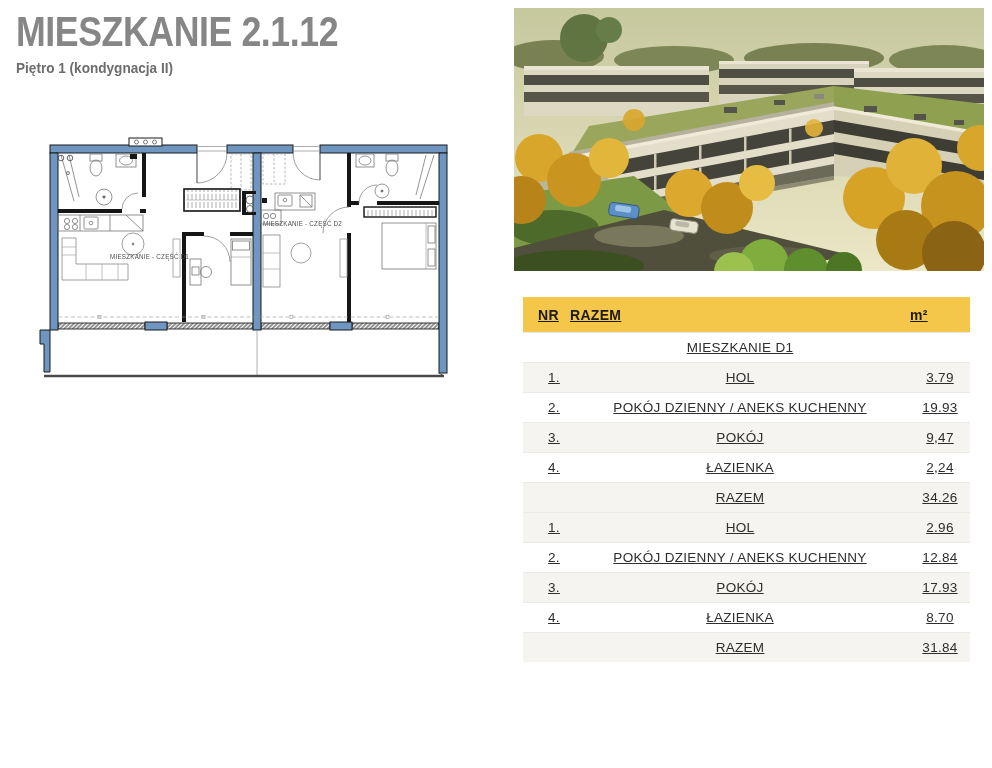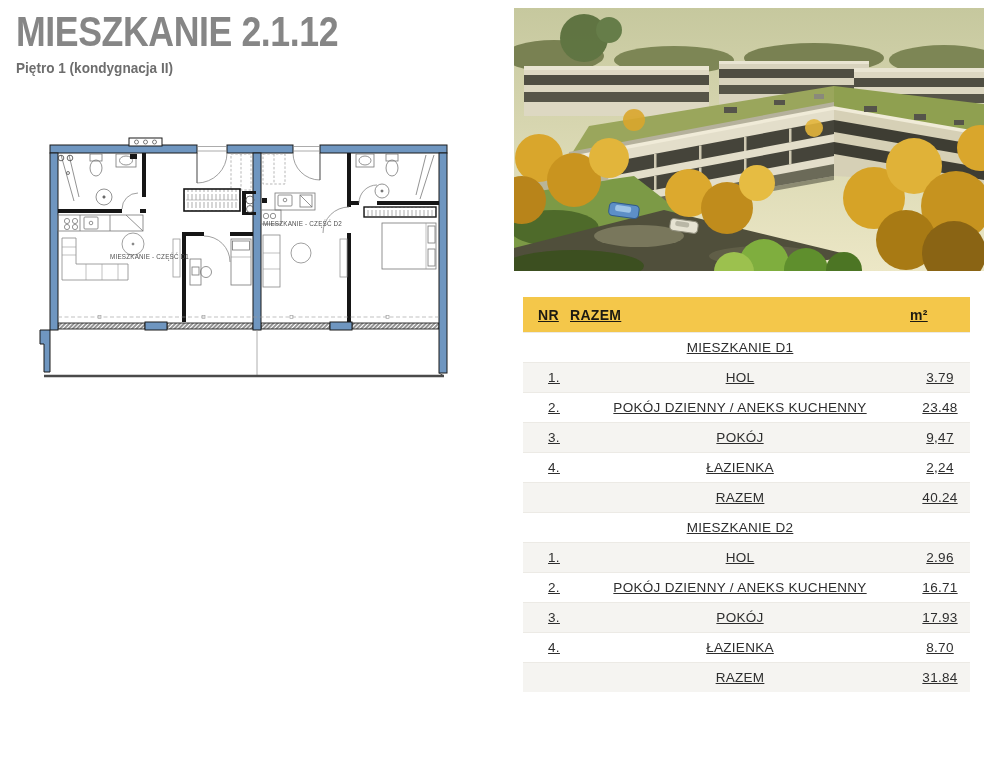--- a/index.html
+++ b/index.html
@@ -350,51 +350,46 @@
         <span></span>
       </div>
       <div class="t-row gray">
         <span>1.</span>
         <span>HOL</span>
         <span>3.79</span>
       </div>
       <div class="t-row">
         <span>2.</span>
         <span>POKÓJ DZIENNY / ANEKS KUCHENNY</span>
-        <span>23.48</span>
+        <span>19.93</span>
       </div>
       <div class="t-row gray">
         <span>3.</span>
         <span>POKÓJ</span>
         <span>9,47</span>
       </div>
       <div class="t-row">
         <span>4.</span>
         <span>ŁAZIENKA</span>
         <span>2,24</span>
       </div>
       <div class="t-row gray">
         <span></span>
         <span>RAZEM</span>
-        <span>40.24</span>
-      </div>
-      <div class="t-row">
-        <span></span>
-        <span>MIESZKANIE D2</span>
-        <span></span>
+        <span>34.26</span>
       </div>
       <div class="t-row gray">
         <span>1.</span>
         <span>HOL</span>
         <span>2.96</span>
       </div>
       <div class="t-row">
         <span>2.</span>
         <span>POKÓJ DZIENNY / ANEKS KUCHENNY</span>
-        <span>16.71</span>
+        <span>12.84</span>
       </div>
       <div class="t-row gray">
         <span>3.</span>
         <span>POKÓJ</span>
         <span>17.93</span>
       </div>
       <div class="t-row">
         <span>4.</span>
         <span>ŁAZIENKA</span>
         <span>8.70</span>

